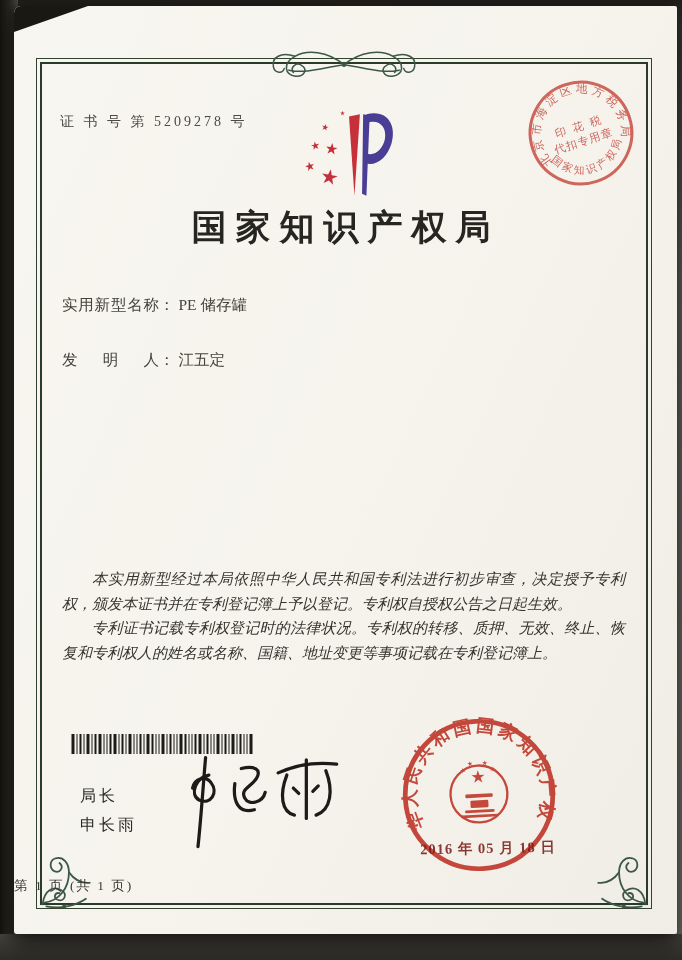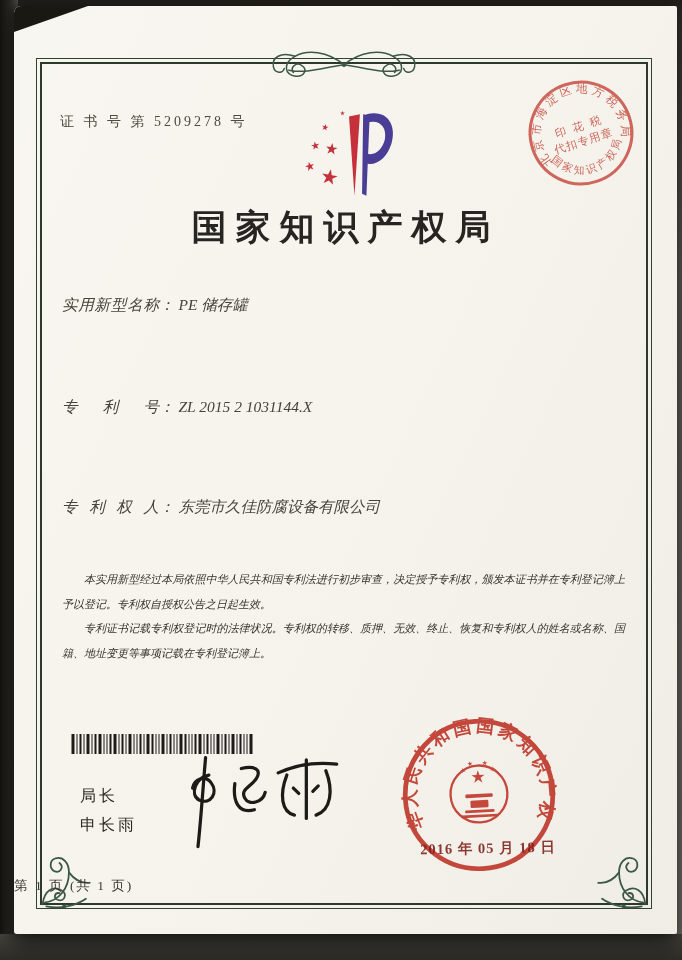--- a/index.html
+++ b/index.html
@@ -17,24 +17,24 @@
     background:#191813;clip-path:polygon(0 0,100% 0,0 100%);border-radius:7px 0 0 0;}
   .frame{position:absolute;left:26px;right:29px;top:56px;bottom:29px;
     border:2px solid #2c3a2c;outline:1px solid #33422f;outline-offset:3px;}
   .orn-top{position:absolute;left:50%;top:-21px;transform:translateX(-50%);}
   .orn-bl{position:absolute;left:-7px;bottom:-9px;}
   .orn-br{position:absolute;right:-7px;bottom:-9px;transform:scaleX(-1);}
   .cert-no{position:absolute;left:46px;top:107px;font-size:14px;letter-spacing:3px;color:#4c4a42;}
   .logo{position:absolute;left:266px;top:92px;}
   .title{position:absolute;left:0;right:0;top:198px;text-align:center;
     font-size:35px;font-weight:bold;letter-spacing:9px;color:#272522;}
-  .field{position:absolute;left:48px;font-size:15.5px;color:#45433b;white-space:nowrap;font-style:italic;}
+  .field{position:absolute;left:48px;font-size:15.5px;color:#45433b;white-space:nowrap;}
   .f-label{display:inline-block;width:97px;text-align:justify;text-align-last:justify;}
   .f-colon{margin-right:4px;}
-  .body-text{position:absolute;left:48px;right:52px;top:561px;font-size:11px;
+  .body-text{position:absolute;left:48px;right:52px;top:561px;font-size:15px;
     line-height:24.5px;color:#35332c;font-style:italic;text-align:justify;}
   .body-text p{margin:0;text-indent:2em;}
   .barcode{position:absolute;left:48px;top:728px;}
   .signer-title{position:absolute;left:66px;top:780px;font-size:16px;letter-spacing:3px;color:#2c2a25;}
   .signer-name{position:absolute;left:66px;top:809px;font-size:16px;letter-spacing:3px;color:#2c2a25;text-align:right;}
   .signature{position:absolute;left:158px;top:742px;}
   .seal{position:absolute;left:386px;top:710px;transform:rotate(-3deg);}
   .seal-date{position:absolute;left:388px;top:833px;width:172px;text-align:center;
     font-size:14.5px;color:#7d1d18;letter-spacing:1px;transform:rotate(-1deg);font-weight:bold;opacity:.88;}
   .stamp{position:absolute;left:506px;top:66px;transform:rotate(-18deg);opacity:.85;}
@@ -103,25 +103,22 @@
       <polygon points="56,17 66,15 61,90" fill="#c5303a"></polygon>
       <polygon points="69,15 75,16 72,90 68,88" fill="#4a3d96"></polygon>
       <path d="M72,15 C92,10 100,26 95,42 C91,55 81,63 71,60 L72,51 C80,54 87,47 89,38 C91,27 84,19 72,23 Z" fill="#4a3d96"></path>
     </svg>
 
     <div class="title">国家知识产权局</div>
 
     <div class="field" style="top:289px">
       <span class="f-label">实用新型名称</span><span class="f-colon">：</span><span>PE 储存罐</span>
     </div>
-    <div class="field" style="top:391px">
-      <span class="f-label">专利号</span><span class="f-colon">：</span><span>ZL 2015 2 1031144.X</span>
-    </div>
-    <div class="field" style="top:491px">
-      <span class="f-label">专利权人</span><span class="f-colon">：</span><span>东莞市久佳防腐设备有限公司</span>
+    <div class="field" style="top:344px">
+      <span class="f-label">发明人</span><span class="f-colon">：</span><span>江五定</span>
     </div>
 
     <div class="body-text">
       <p>本实用新型经过本局依照中华人民共和国专利法进行初步审查，决定授予专利权，颁发本证书并在专利登记簿上予以登记。专利权自授权公告之日起生效。</p>
       <p>专利证书记载专利权登记时的法律状况。专利权的转移、质押、无效、终止、恢复和专利权人的姓名或名称、国籍、地址变更等事项记载在专利登记簿上。</p>
     </div>
 
     <svg class="barcode" width="204" height="20" viewBox="0 0 185 20">
       <g fill="#1c1b18">
         <rect x="0" width="3" height="20"></rect>

